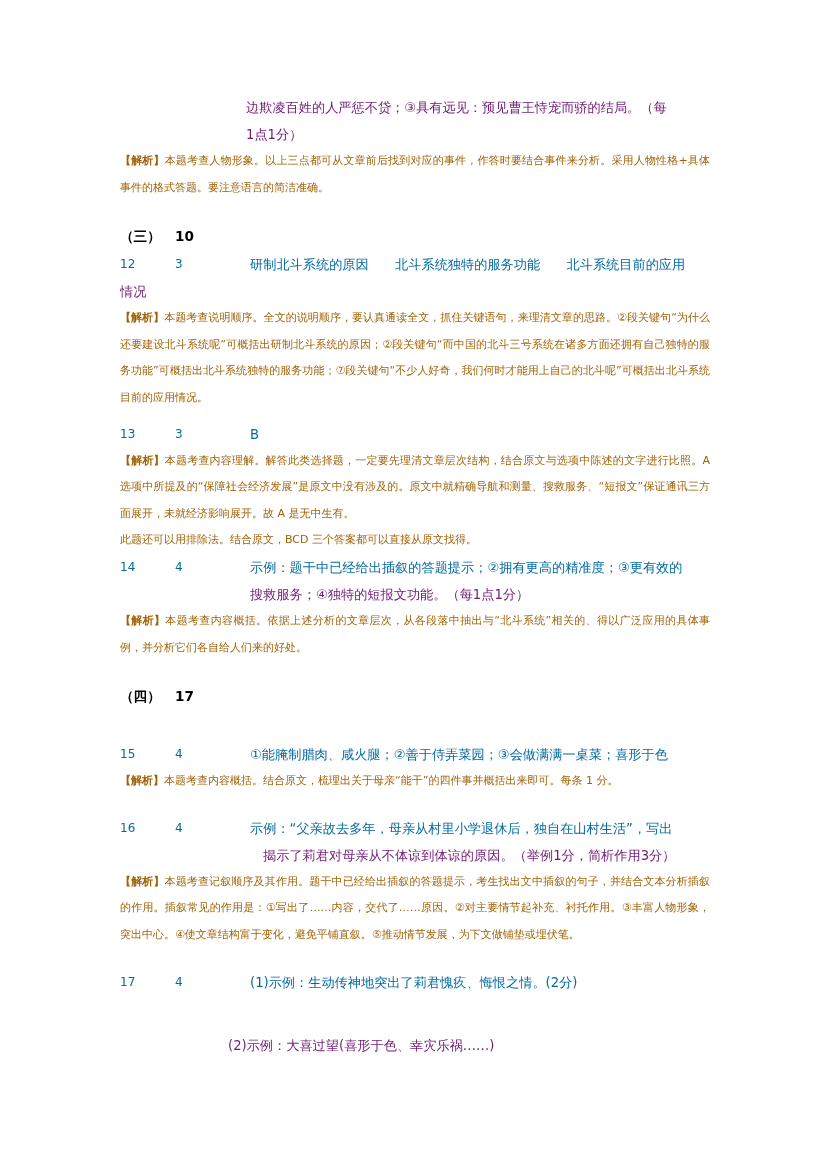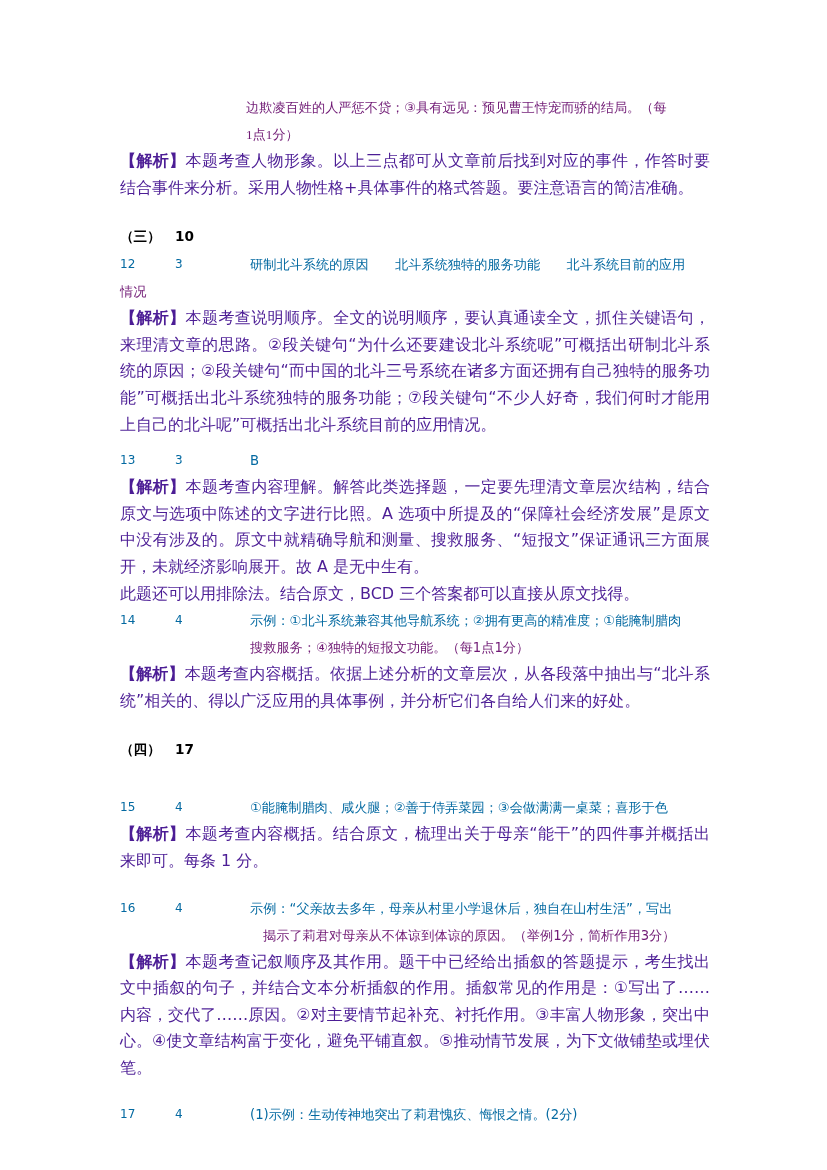--- a/index.html
+++ b/index.html
@@ -24,22 +24,22 @@
   }
   .content {
     position: absolute;
     left: 120px;
     top: 94px;
     width: 590px;
   }
 
   
   .analysis {
-    color: #4c1d95;
-    font-size: 16px;
+    color: #a16207;
+    font-size: 11px;
     line-height: 26.6px;
     text-align: justify;
     text-justify: inter-ideograph;
   }
   .analysis .tag {
     font-weight: bold;
   }
 
   
   .section-head {
@@ -89,21 +89,21 @@
   .spacer-md { height: 20px; }
   .spacer-lg { height: 30px; }
 </style>
 </head>
 <body>
 
 <div class="page">
   <div class="content">
 
     <div class="free-line" style="padding-left:126px;">边欺凌百姓的人严惩不贷；③具有远见：预见曹王恃宠而骄的结局。（每</div>
-    <div class="free-line" style="padding-left:126px;font-family:Liberation Serif, serif;">1点1分）</div>
+    <div class="free-line" style="padding-left:126px;">1点1分）</div>
 
     <div class="analysis">
       <span class="tag">【解析】</span><span>本题考查人物形象。以上三点都可从文章前后找到对应的事件，作答时要结合事件来分析。采用人物性格+具体事件的格式答题。要注意语言的简洁准确。</span>
     </div>
 
     <div class="spacer-md"></div>
 
     <div class="section-head">
       <span class="sec-label">（三）</span>
       <span class="sec-score">10</span>
@@ -129,21 +129,21 @@
     </div>
 
     <div class="analysis">
       <span class="tag">【解析】</span><span>本题考查内容理解。解答此类选择题，一定要先理清文章层次结构，结合原文与选项中陈述的文字进行比照。A 选项中所提及的“保障社会经济发展”是原文中没有涉及的。原文中就精确导航和测量、搜救服务、“短报文”保证通讯三方面展开，未就经济影响展开。故 A 是无中生有。</span>
     </div>
     <div class="analysis">此题还可以用排除法。结合原文，BCD 三个答案都可以直接从原文找得。</div>
 
     <div class="qrow">
       <span class="qnum">14</span>
       <span class="qscore">4</span>
-      <span class="qbody">示例：①北斗系统兼容其他导航系统；②拥有更高的精准度；①能腌制腊肉</span>
+      <span class="qbody">示例：题干中已经给出插叙的答题提示；②拥有更高的精准度；③更有效的</span>
     </div>
     <div class="free-line" style="padding-left:130px;">搜救服务；④独特的短报文功能。（每1点1分）</div>
 
     <div class="analysis">
       <span class="tag">【解析】</span><span>本题考查内容概括。依据上述分析的文章层次，从各段落中抽出与“北斗系统”相关的、得以广泛应用的具体事例，并分析它们各自给人们来的好处。</span>
     </div>
 
     <div class="spacer-md"></div>
 
     <div class="section-head">

